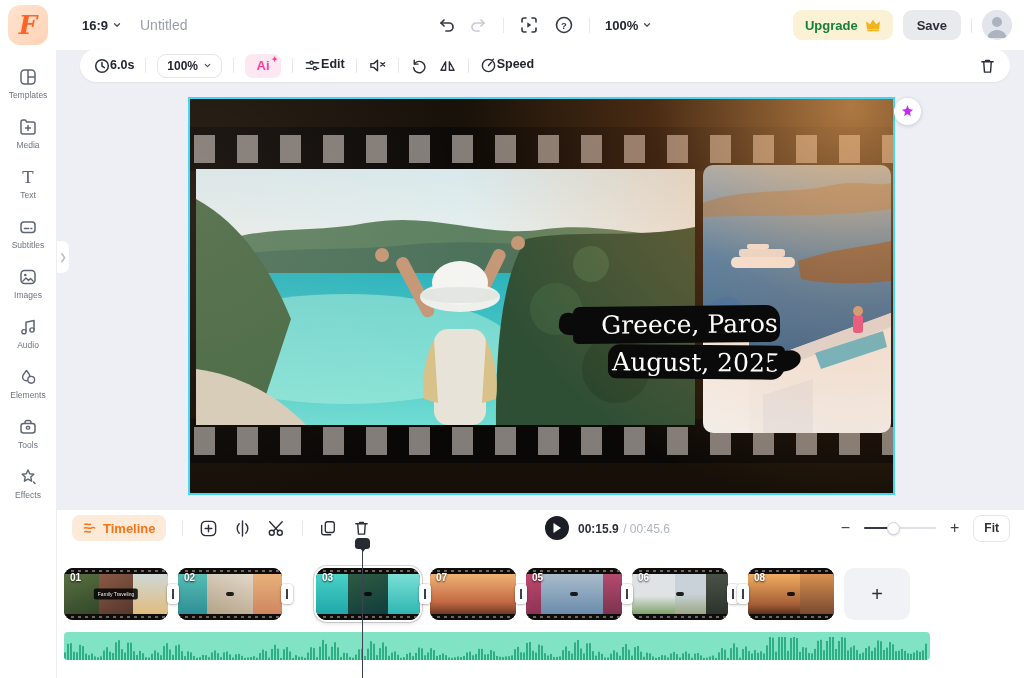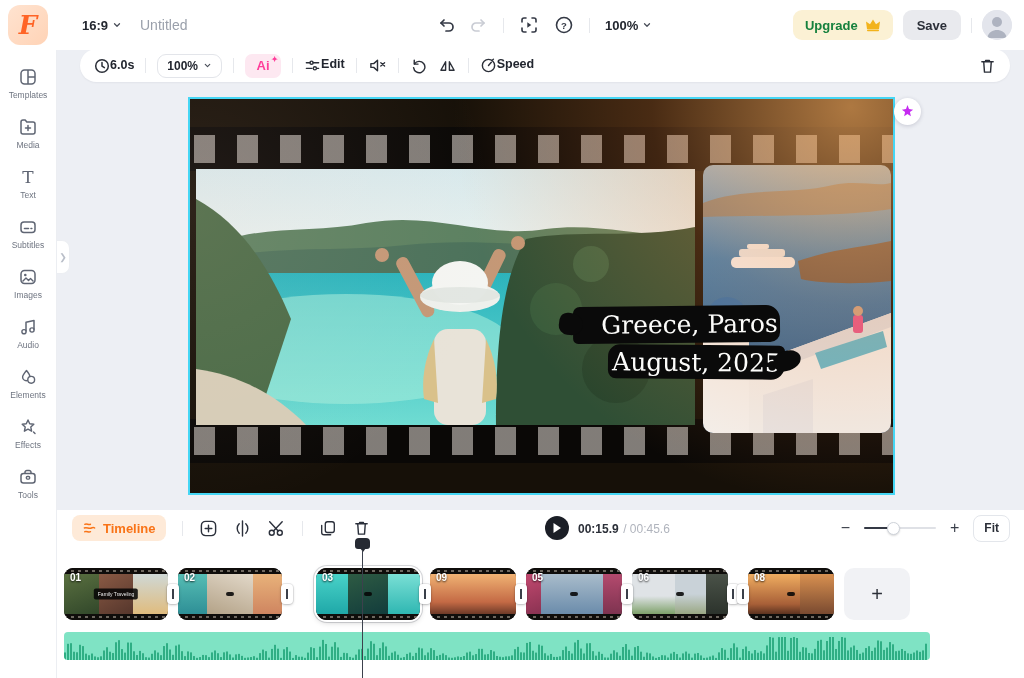--- a/index.html
+++ b/index.html
@@ -252,32 +252,32 @@
   </div>
   <div class="side-item">
     <svg width="20" height="20" viewBox="0 0 20 20">
         <path d="M8.5 3.5c2.5 3 3.5 4.8 3.5 6.5a3.7 3.7 0 1 1-7.4 0c0-1.7 1.4-3.5 3.9-6.5z" fill="none" stroke="currentColor" stroke-width="1.4" stroke-linejoin="round"></path>
         <circle cx="13.2" cy="12.8" r="3.4" fill="#fff" stroke="currentColor" stroke-width="1.4"></circle>
       </svg>
     <span class="lbl">Elements</span>
   </div>
   <div class="side-item">
     <svg width="20" height="20" viewBox="0 0 20 20">
-        <path d="M10 3l1.7 3.8 4.1.5-3 2.8.8 4.1L10 12.2l-3.6 2 .8-4.1-3-2.8 4.1-.5z" fill="none" stroke="currentColor" stroke-width="1.4" stroke-linejoin="round"></path>
-        <path d="M15.5 15l1.5 1.5" stroke="currentColor" stroke-width="1.4" stroke-linecap="round"></path>
-      </svg>
-    <span class="lbl">Effects</span>
-  </div>
-  <div class="side-item">
-    <svg width="20" height="20" viewBox="0 0 20 20">
         <rect x="3" y="6.5" width="14" height="9.5" rx="2.5" fill="none" stroke="currentColor" stroke-width="1.5"></rect>
         <path d="M7 6.5V5.4A1.9 1.9 0 0 1 8.9 3.5h2.2A1.9 1.9 0 0 1 13 5.4v1.1" fill="none" stroke="currentColor" stroke-width="1.5"></path>
         <rect x="8.3" y="9.5" width="3.4" height="2.6" rx="1" fill="none" stroke="currentColor" stroke-width="1.3"></rect>
       </svg>
     <span class="lbl">Tools</span>
+  </div>
+  <div class="side-item">
+    <svg width="20" height="20" viewBox="0 0 20 20">
+        <path d="M10 3l1.7 3.8 4.1.5-3 2.8.8 4.1L10 12.2l-3.6 2 .8-4.1-3-2.8 4.1-.5z" fill="none" stroke="currentColor" stroke-width="1.4" stroke-linejoin="round"></path>
+        <path d="M15.5 15l1.5 1.5" stroke="currentColor" stroke-width="1.4" stroke-linecap="round"></path>
+      </svg>
+    <span class="lbl">Effects</span>
   </div>
 </div>
 <div class="side-expand">❯</div>
 
 <div class="clip-toolbar">
   <div class="ct-group">
     <svg width="16" height="16" viewBox="0 0 16 16">
         <circle cx="8" cy="8" r="6.3" fill="none" stroke="#2b2f38" stroke-width="1.5"></circle>
         <path d="M8 4.5V8l2.4 1.6" fill="none" stroke="#2b2f38" stroke-width="1.5" stroke-linecap="round"></path>
       </svg>
@@ -537,21 +537,21 @@
   </div>
   <div class="transition">
       <i></i>
     </div>
   <div class="clip" style="width:86px">
     <div class="film t"></div>
       <div class="film b"></div>
     <div class="thumb">
         <div class="seg c4a"></div>
       </div>
-    <span class="num">09</span>
+    <span class="num">07</span>
   </div>
   <div class="transition">
       <i></i>
     </div>
   <div class="clip" style="width:96px">
     <div class="film t"></div>
       <div class="film b"></div>
     <div class="thumb">
         <div class="seg c5a" style="flex:.5"></div>
         <div class="seg c5b" style="flex:2"></div>

